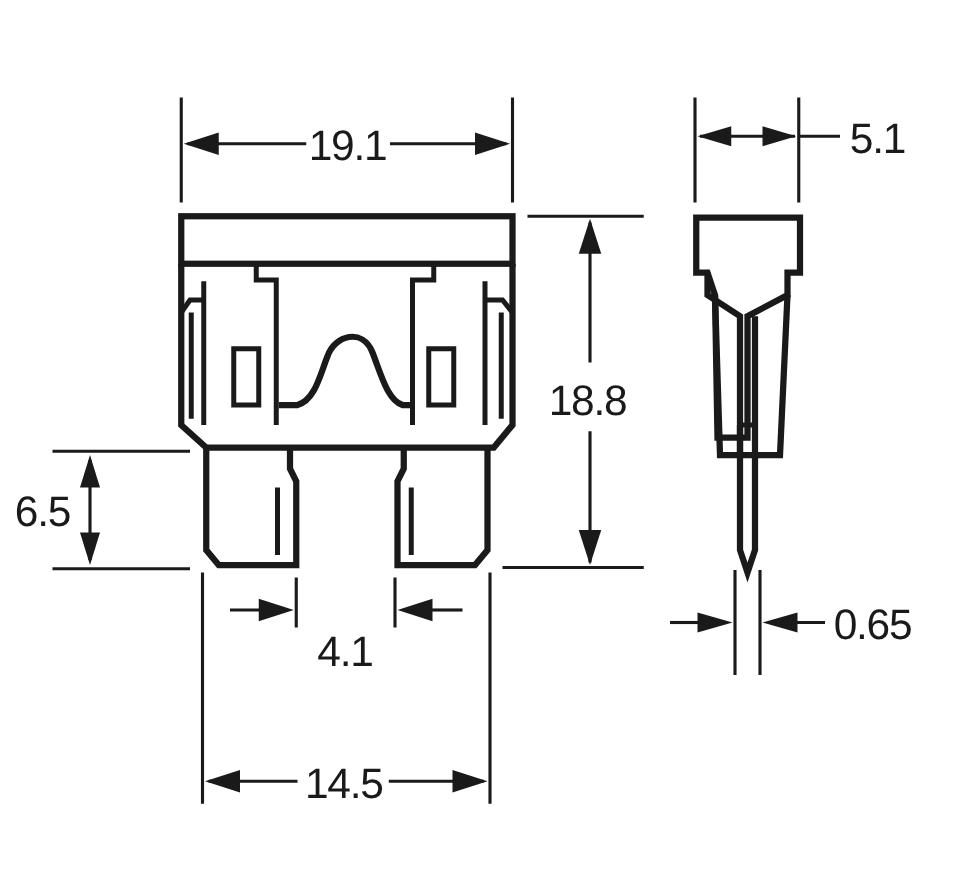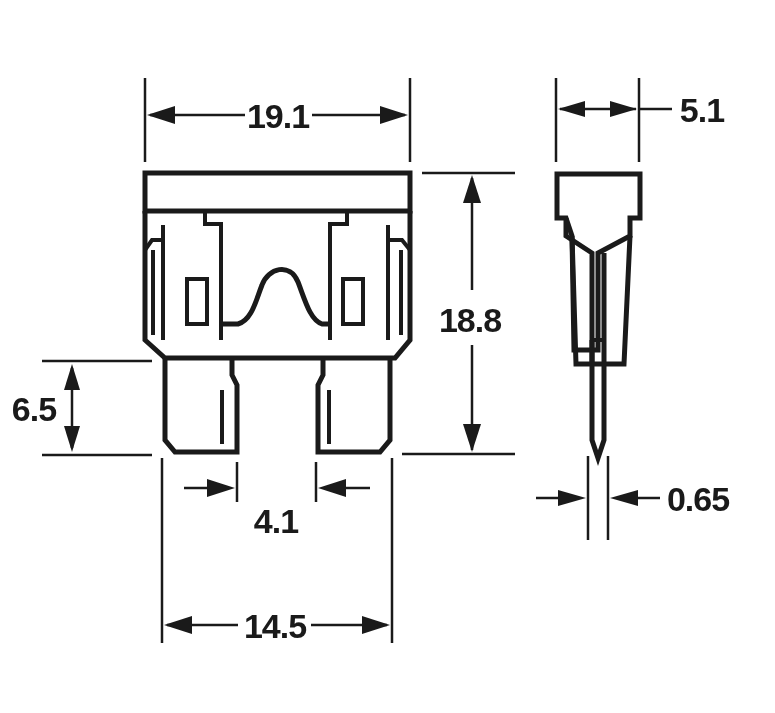--- a/index.html
+++ b/index.html
@@ -1,17 +1,17 @@
 <!DOCTYPE html>
 <html><head>
   <meta charset="utf-8">
   <style>
     html, body { margin: 0; padding: 0; background: #ffffff; }
     body { width: 775px; height: 713px; overflow: hidden; }
-    .canvas { position: relative; width: 775px; height: 568px; font-weight: bold; }
+    .canvas { position: relative; width: 775px; height: 568px; }
     svg { position: absolute; left: 0; top: 0; }
     .dim-label {
       font-family: "Liberation Sans", sans-serif;
       font-size: 34px;
       fill: #1a1a1a;
       letter-spacing: -1px;
     }
     .outline { fill: none; stroke: #1a1a1a; stroke-width: 5; stroke-linejoin: miter; }
     .thin { fill: none; stroke: #1a1a1a; stroke-width: 2.5; }
     .mid { fill: none; stroke: #1a1a1a; stroke-width: 4; }

